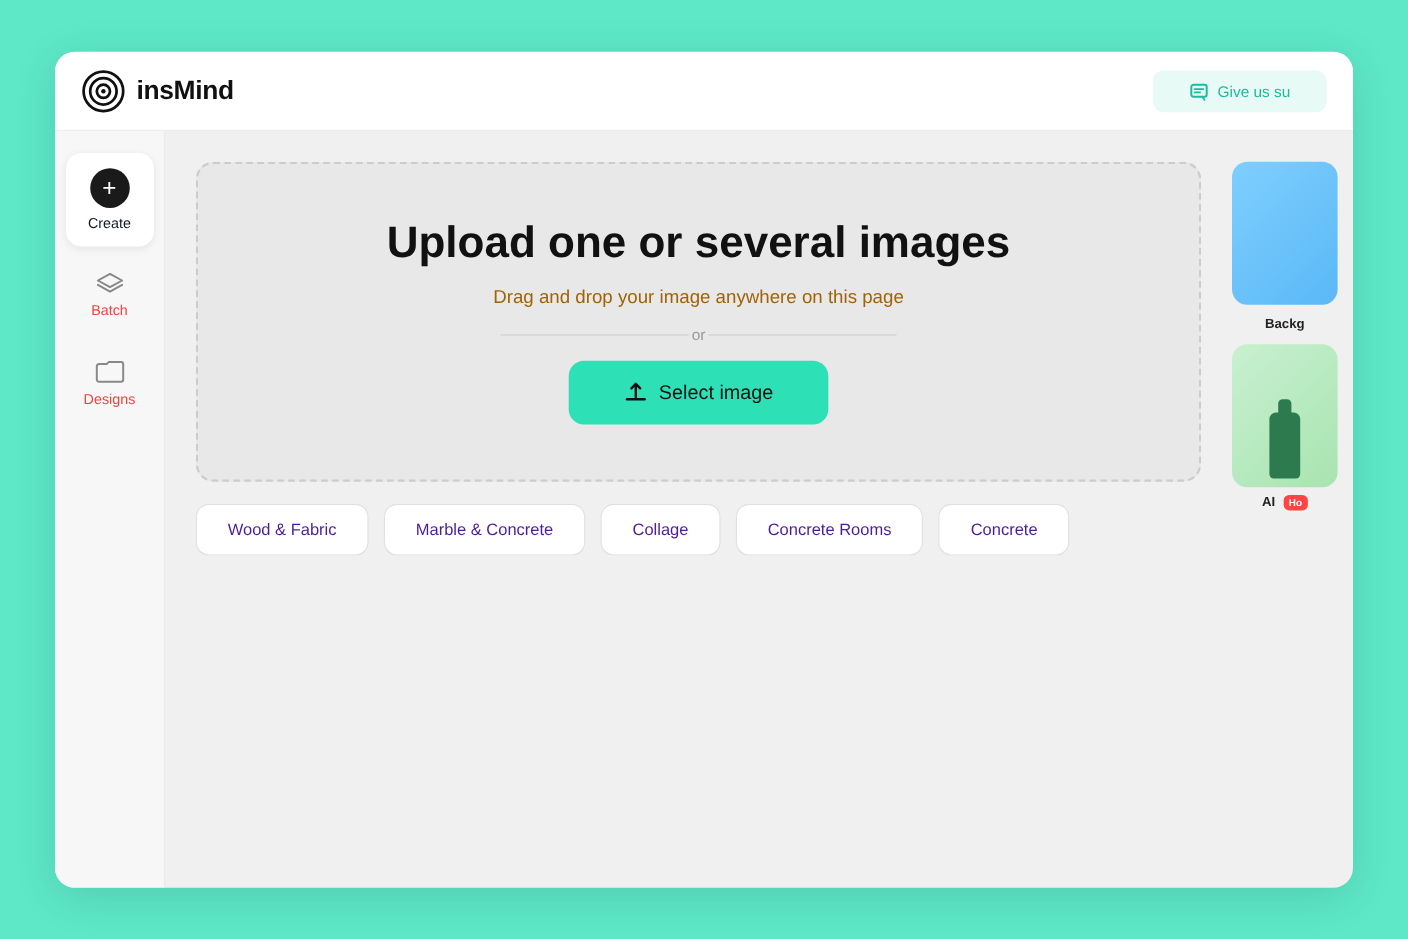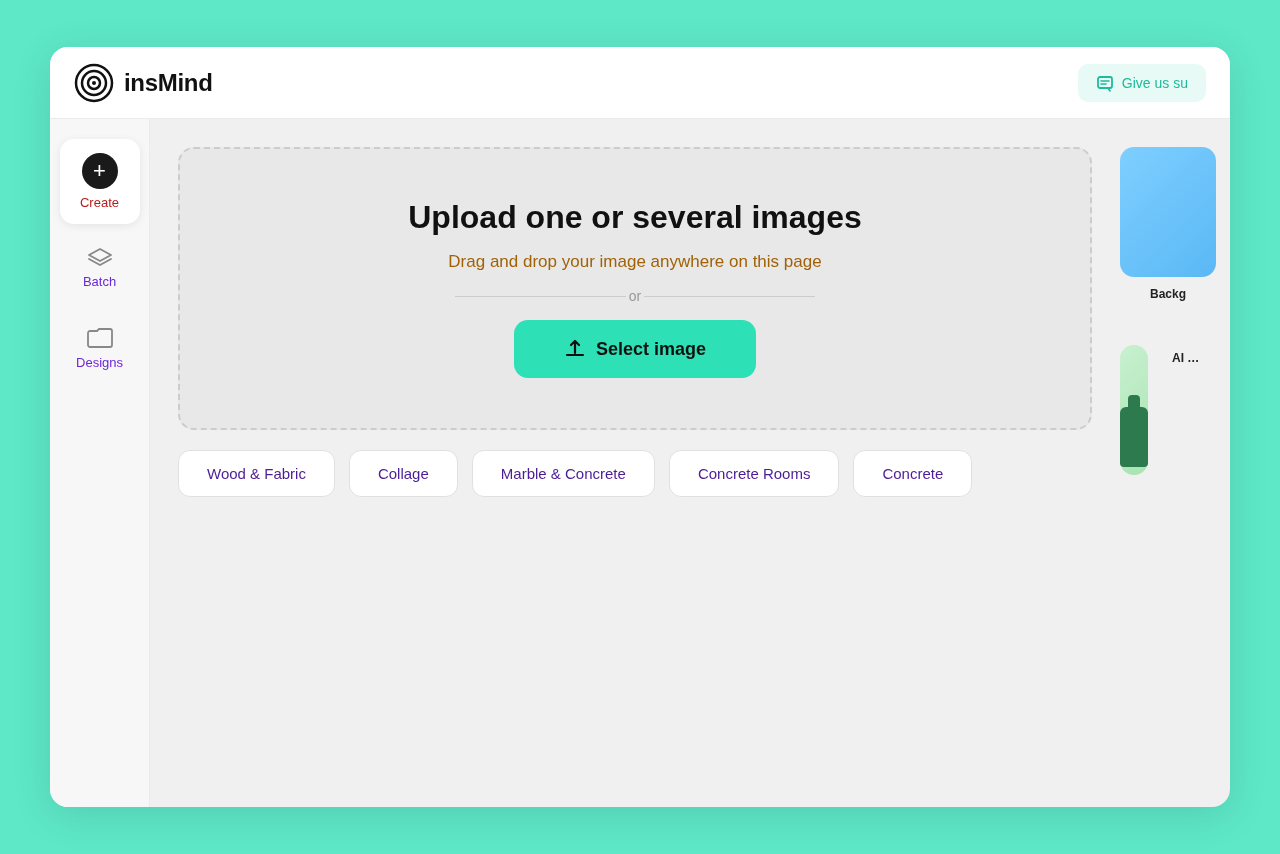--- a/index.html
+++ b/index.html
@@ -46,21 +46,21 @@
     .logo-text {
       font-size: 24px;
       font-weight: 700;
       color: #111;
       letter-spacing: -0.3px;
     }
     .feedback-btn {
       background: #e8faf5;
       border: none;
       border-radius: 10px;
-      padding: 10px 18px;
+      padding: 10px 33px;
       display: flex;
       align-items: center;
       gap: 8px;
       font-size: 14px;
       font-weight: 500;
       color: #1abc9c;
       cursor: pointer;
       white-space: nowrap;
     }
     
@@ -90,25 +90,25 @@
       border-radius: 14px;
       cursor: pointer;
       width: 80px;
     }
     .sidebar-item.active {
       background: #ffffff;
       box-shadow: 0 2px 8px rgba(0,0,0,0.08);
     }
     .sidebar-item-label {
       font-size: 13px;
-      color: #6d28d9;
+      color: #ef4444;
       font-weight: 500;
     }
     .sidebar-item.active .sidebar-item-label {
-      color: #b91c1c;
+      color: #0f172a;
     }
     .create-icon-circle {
       width: 36px;
       height: 36px;
       background: #1a1a1a;
       border-radius: 50%;
       display: flex;
       align-items: center;
       justify-content: center;
       color: white;
@@ -131,21 +131,21 @@
       padding: 50px 40px;
       display: flex;
       flex-direction: column;
       align-items: center;
       justify-content: center;
       gap: 16px;
       flex-shrink: 0;
       border: 2px dashed #ccc;
     }
     .upload-title {
-      font-size: 32px;
+      font-size: 40px;
       font-weight: 700;
       color: #111;
     }
     .upload-subtitle {
       font-size: 17px;
       color: #a16207;
     }
     .upload-divider {
       display: flex;
       align-items: center;
@@ -160,21 +160,21 @@
     .upload-divider-text {
       font-size: 14px;
       color: #999;
     }
     .select-image-btn {
       background: #2de0b5;
       border: none;
       border-radius: 14px;
       padding: 18px 50px;
       font-size: 18px;
-      font-weight: 700;
+      font-weight: 400;
       color: #111;
       cursor: pointer;
       display: flex;
       align-items: center;
       gap: 10px;
     }
     
     .categories {
       display: flex;
       gap: 14px;
@@ -340,44 +340,44 @@
           </svg>
           <span>Select image</span>
         </button>
       </div>
 
       <div class="categories">
         <button class="category-chip">
           <span>Wood &amp; Fabric</span>
         </button>
         <button class="category-chip">
+          <span>Marble &amp; Concrete</span>
+        </button>
+        <button class="category-chip">
           <span>Collage</span>
-        </button>
-        <button class="category-chip">
-          <span>Marble &amp; Concrete</span>
         </button>
         <button class="category-chip">
           <span>Concrete Rooms</span>
         </button>
         <button class="category-chip">
           <span>Concrete</span>
         </button>
       </div>
     </div>
 
     <div class="right-panel">
 
       <div style="display:flex;flex-direction:column;gap:4px;">
         <div class="blue-card"></div>
         <span class="right-card-label">
           <span>Backg</span>
         </span>
       </div>
 
-      <div style="display:flex;gap:20px;margin-top:32px;">
+      <div style="display:flex;flex-direction:column;gap:0;">
         <div class="green-card">
           <div class="bottle-shape"></div>
         </div>
         <span class="right-card-label">
           <span>AI</span>
           <span class="hot-badge">Ho</span>
         </span>
       </div>
     </div>
   </div>

